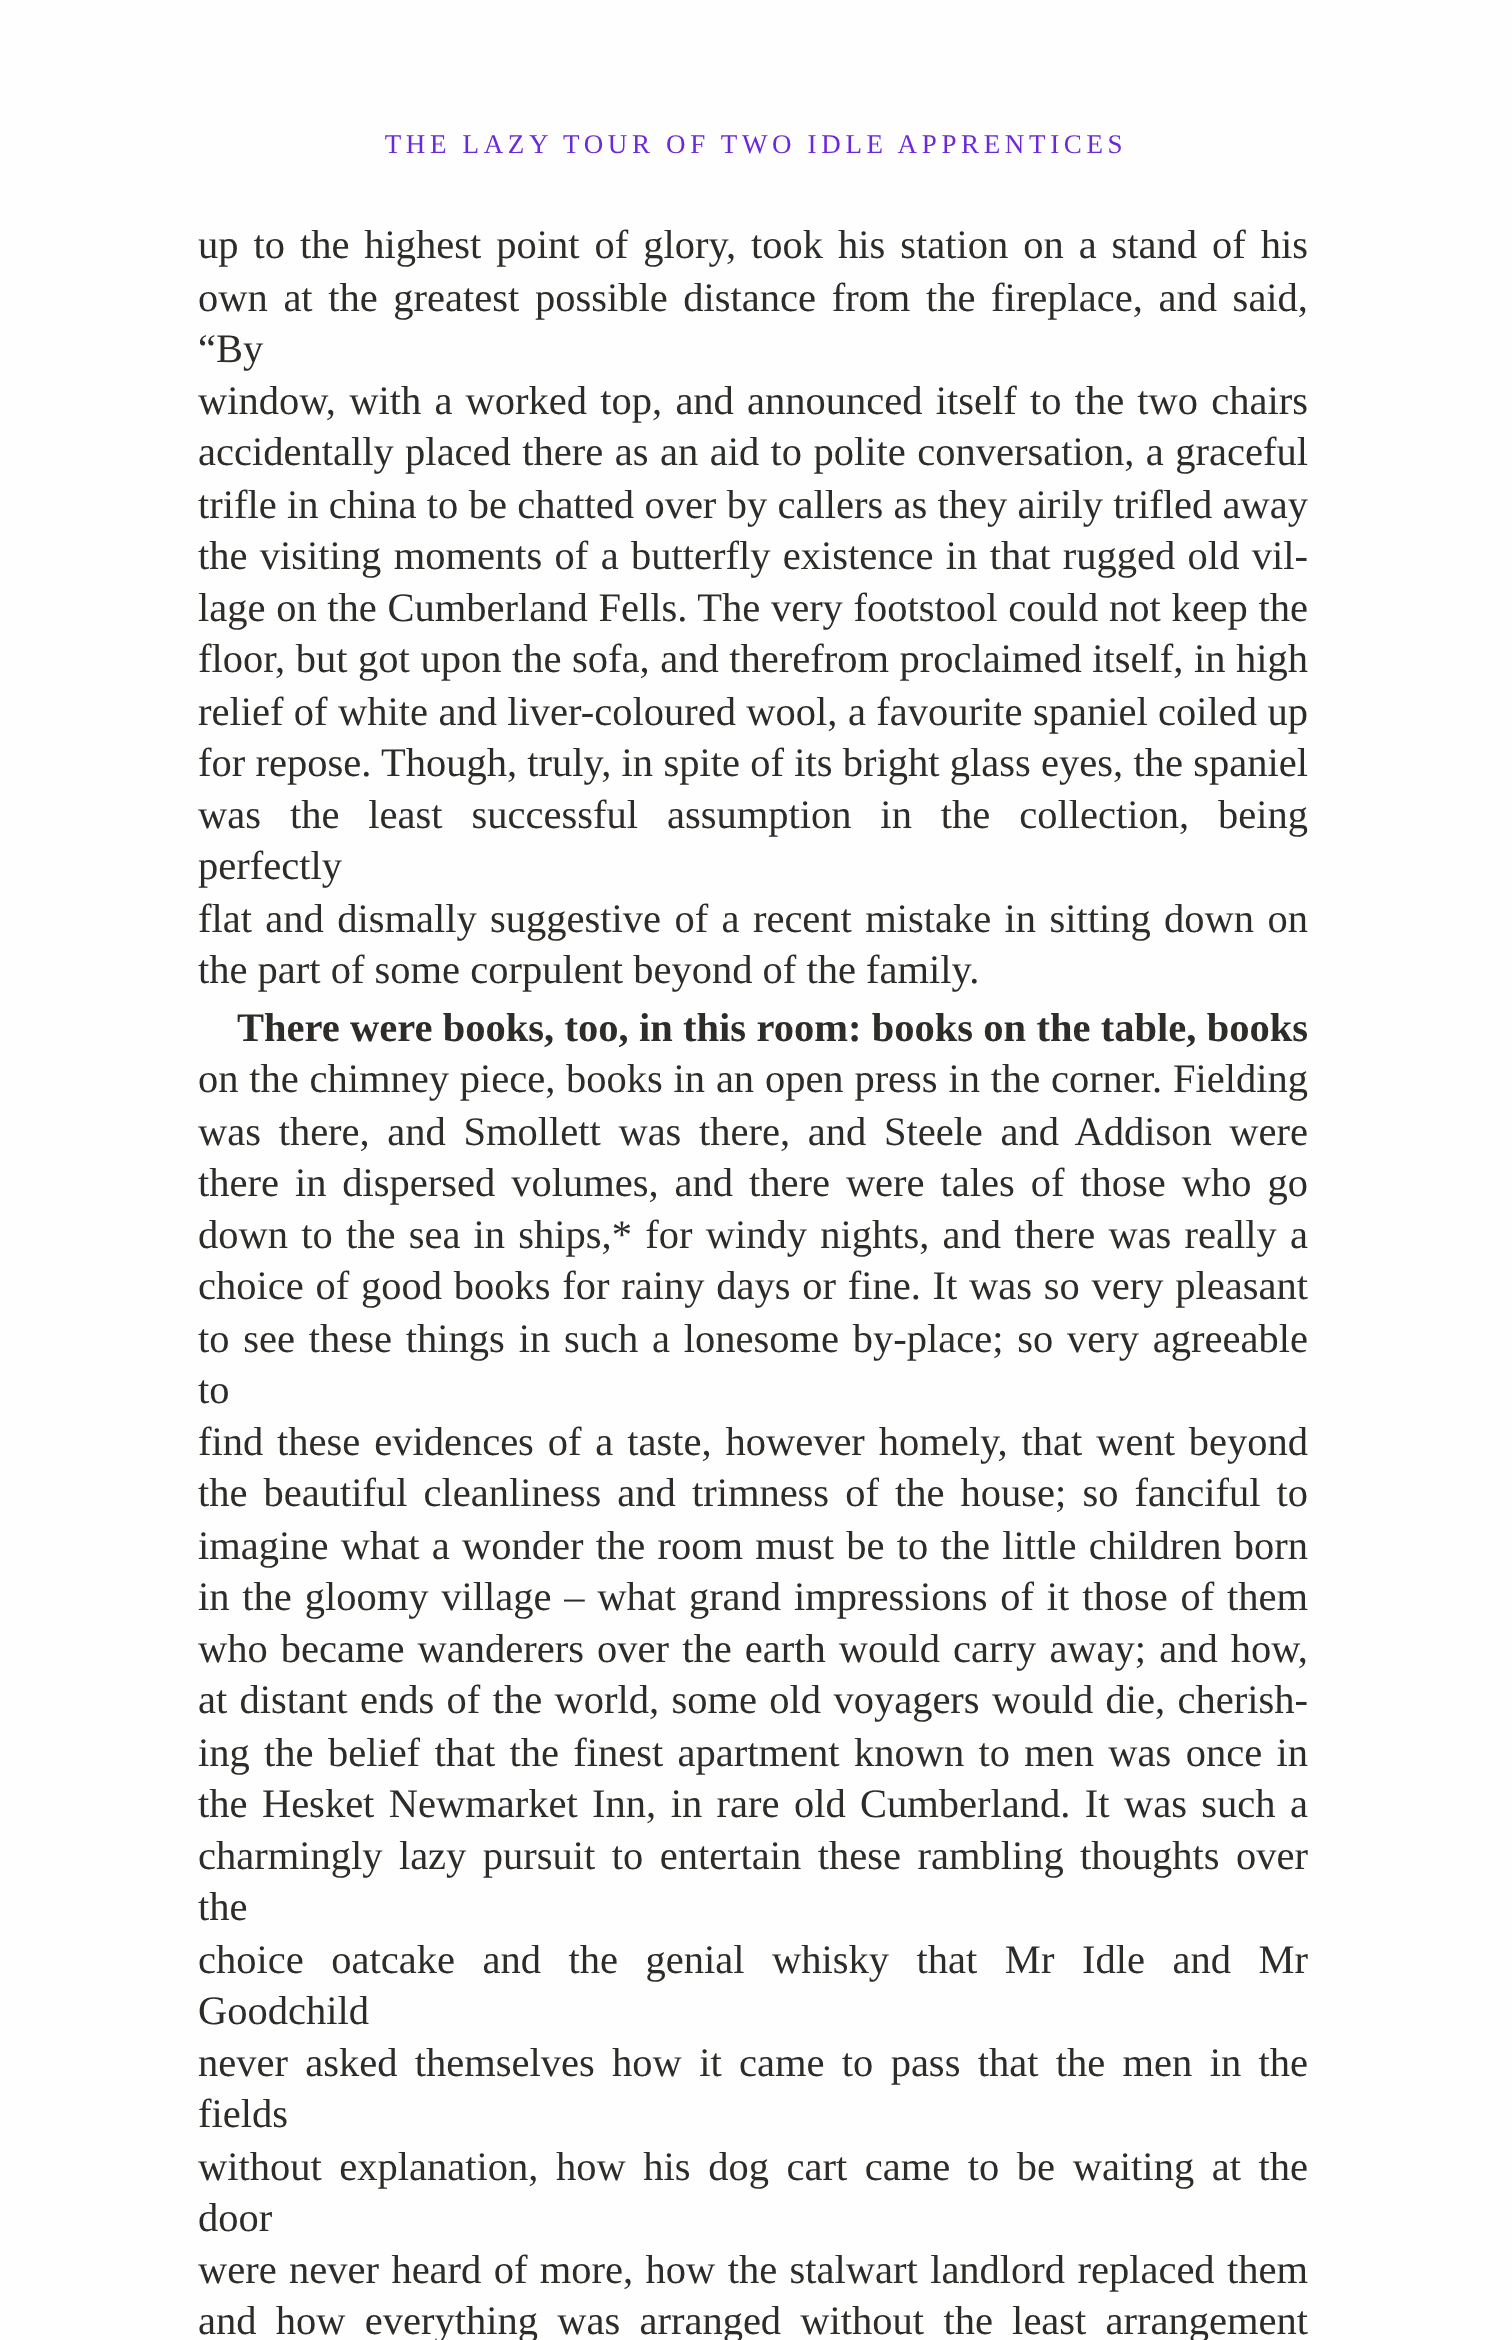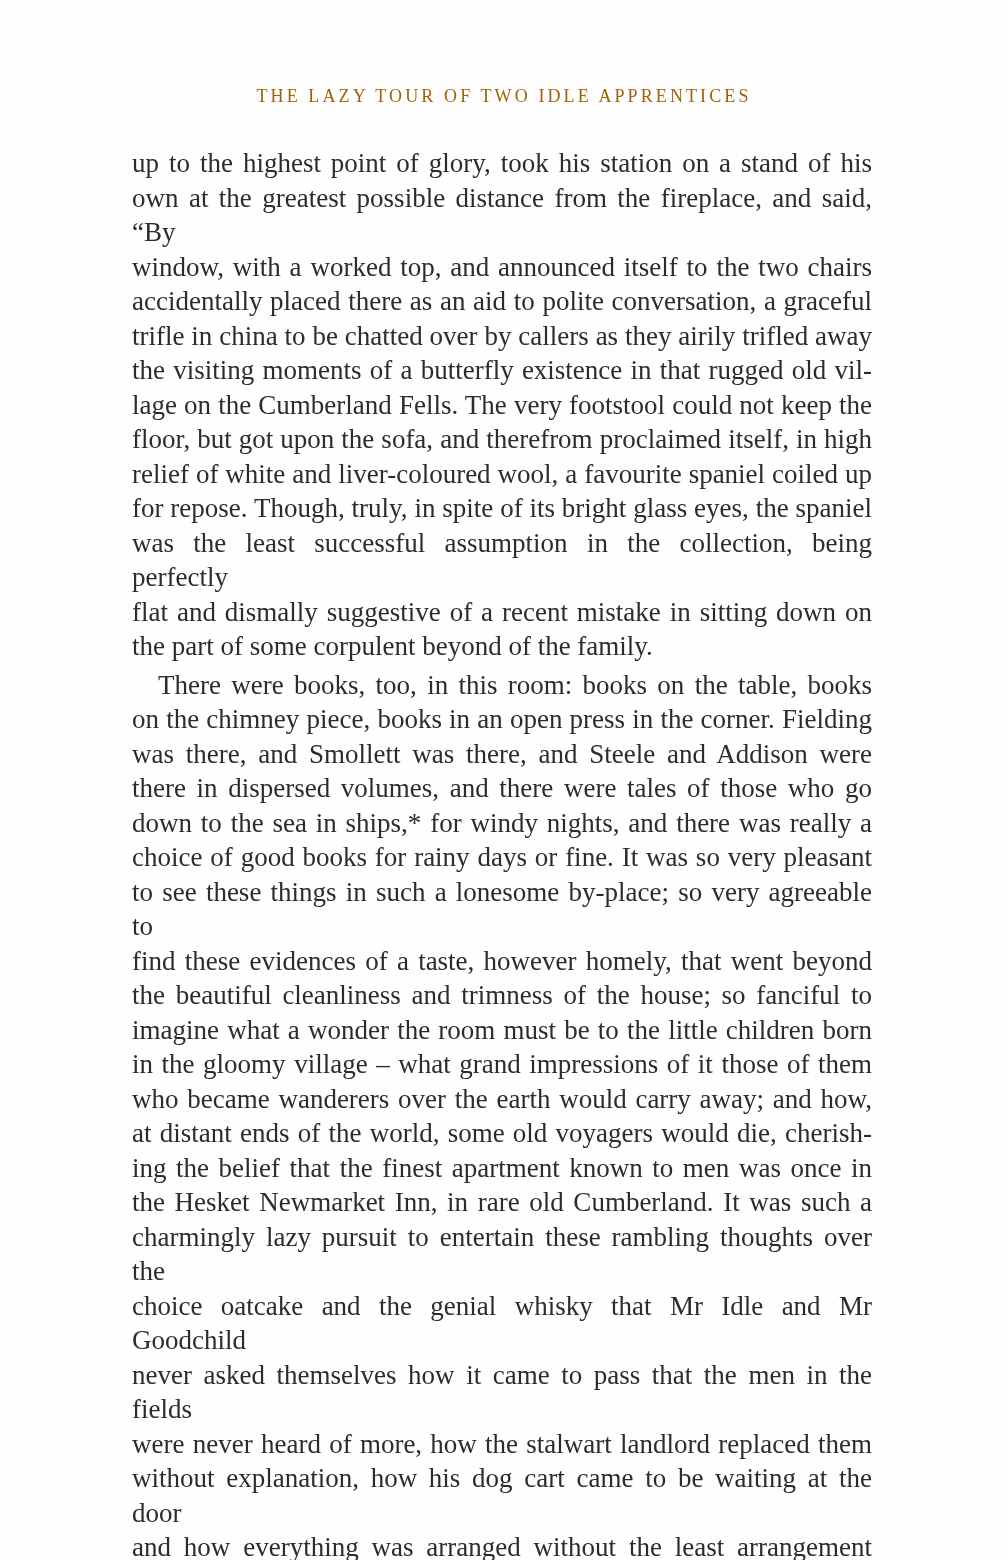--- a/index.html
+++ b/index.html
@@ -16,21 +16,21 @@
     padding-top: 86px;
     color: #2e2c29;
     font-family: "Liberation Serif", "DejaVu Serif", serif;
     overflow: hidden;
   }
   .running-header {
     text-align: center;
     font-size: 18px;
     line-height: 20px;
     letter-spacing: 3.1px;
-    color: #a16207;
+    color: #6d28d9;
     font-weight: normal;
     margin: 0;
   }
   .body-text {
     margin: 40px 0 0 128px;
     width: 748px;
     font-size: 27px;
     line-height: 34.5px;
   }
   .paragraph {
@@ -41,20 +41,21 @@
     display: block;
     text-align: justify;
     text-align-last: justify;
     white-space: normal;
   }
   .line.last {
     text-align-last: left;
   }
   .line.indent {
     text-indent: 26px;
+    font-weight: bold;
   }
   .page-number {
     margin-top: 30px;
     text-align: center;
     font-size: 24px;
     line-height: 28px;
     color: #343230;
   }
 </style>
 </head>
@@ -94,22 +95,22 @@
       <span class="line">the beautiful cleanliness and trimness of the house; so fanciful to</span>
       <span class="line">imagine what a wonder the room must be to the little children born</span>
       <span class="line">in the gloomy village – what grand impressions of it those of them</span>
       <span class="line">who became wanderers over the earth would carry away; and how,</span>
       <span class="line">at distant ends of the world, some old voyagers would die, cherish-</span>
       <span class="line">ing the belief that the finest apartment known to men was once in</span>
       <span class="line">the Hesket Newmarket Inn, in rare old Cumberland. It was such a</span>
       <span class="line">charmingly lazy pursuit to entertain these rambling thoughts over the</span>
       <span class="line">choice oatcake and the genial whisky that Mr Idle and Mr Goodchild</span>
       <span class="line">never asked themselves how it came to pass that the men in the fields</span>
+      <span class="line">without explanation, how his dog cart came to be waiting at the door</span>
       <span class="line">were never heard of more, how the stalwart landlord replaced them</span>
-      <span class="line">without explanation, how his dog cart came to be waiting at the door</span>
       <span class="line">and how everything was arranged without the least arrangement</span>
       <span class="line last">for climbing to old Carrock’s shoulders and standing on his head.</span>
     </p>
 
   </main>
 
   <footer class="page-number">8</footer>
 
 </div>
 

